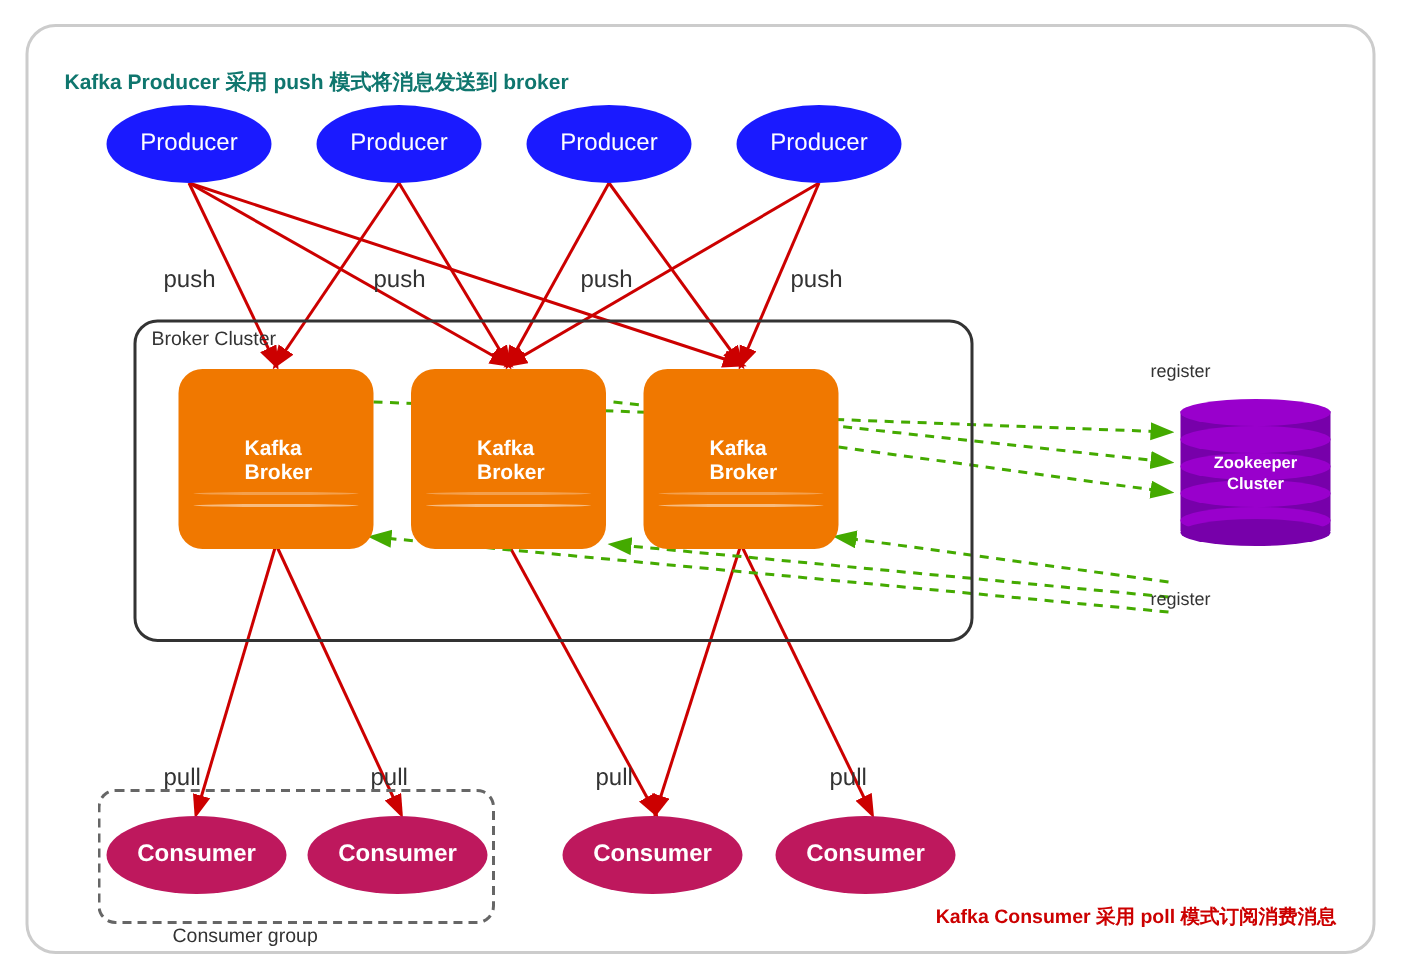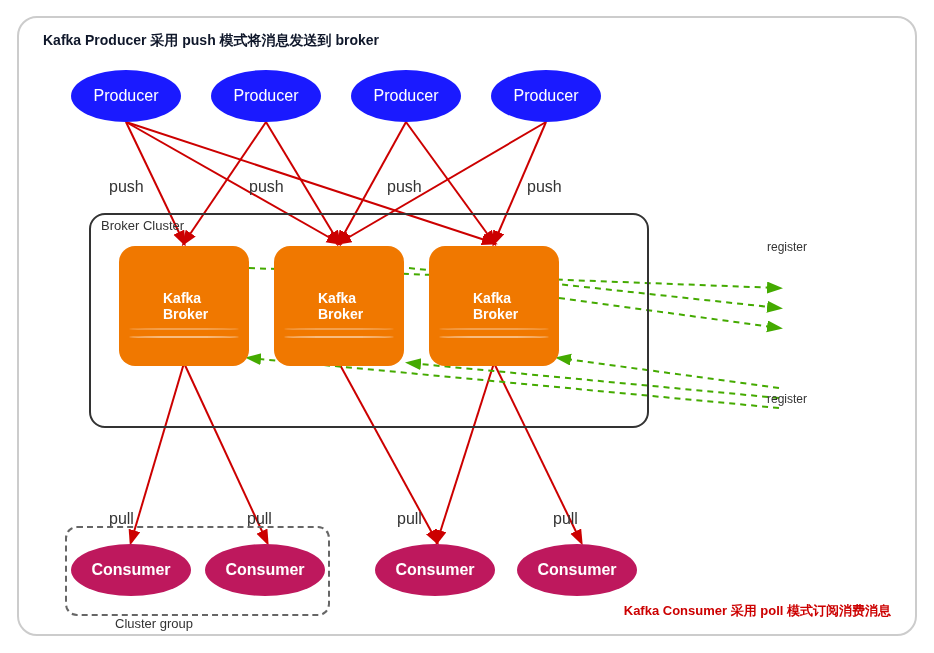--- a/index.html
+++ b/index.html
@@ -14,23 +14,23 @@
       width: 900px;
       height: 620px;
       margin: 16px auto;
       border: 2px solid #ccc;
       border-radius: 20px;
       position: relative;
       background: #fff;
     }
     .top-label {
       position: absolute;
-      top: 14px;
+      top: 28px;
       left: 24px;
-      color: #0f172a;
+      color: #0f766e;
       font-size: 14px;
       font-weight: bold;
     }
     
     .producer {
       position: absolute;
       background: #1a1aff;
       border-radius: 50%;
       color: white;
       font-weight: normal;
@@ -242,33 +242,49 @@
   <div class="broker" style="left:410px;top:228px;">
     <span>Kafka Broker</span>
   </div>
 
   <div class="arrow-label" style="left:90px;top:492px;">pull</div>
   <div class="arrow-label" style="left:228px;top:492px;">pull</div>
   <div class="arrow-label" style="left:378px;top:492px;">pull</div>
   <div class="arrow-label" style="left:534px;top:492px;">pull</div>
 
   <div class="consumer-group-box"></div>
-  <div class="consumer-group-label">Cluster group</div>
+  <div class="consumer-group-label">Consumer group</div>
 
   <div class="consumer" style="left:52px;top:526px;">
     <span>Consumer</span>
   </div>
   <div class="consumer" style="left:186px;top:526px;">
     <span>Consumer</span>
   </div>
   <div class="consumer" style="left:356px;top:526px;">
     <span>Consumer</span>
   </div>
   <div class="consumer" style="left:498px;top:526px;">
     <span>Consumer</span>
   </div>
 
+  <div class="zookeeper">
+
+    <div style="position:absolute;top:72px;left:0;width:100px;height:18px;background:#9900cc;border-radius:50%;z-index:1;"></div>
+    <div style="position:absolute;top:54px;left:0;width:100px;height:18px;background:#9900cc;border-radius:50%;z-index:1;"></div>
+    <div style="position:absolute;top:36px;left:0;width:100px;height:18px;background:#9900cc;border-radius:50%;z-index:1;"></div>
+    <div style="position:absolute;top:18px;left:0;width:100px;height:18px;background:#9900cc;border-radius:50%;z-index:1;"></div>
+    <div style="position:absolute;top:0;left:0;width:100px;height:18px;background:#9900cc;border-radius:50%;z-index:1;"></div>
+
+    <div style="position:absolute;top:8px;left:0;width:100px;height:80px;background:#7700aa;z-index:0;"></div>
+
+    <div style="position:absolute;top:80px;left:0;width:100px;height:18px;background:#7700aa;border-radius:50%;z-index:1;"></div>
+
+    <div style="position:absolute;top:0;left:0;width:100px;height:100px;display:flex;align-items:center;justify-content:center;z-index:2;color:white;font-size:11px;font-weight:bold;text-align:center;line-height:1.3;">
+      <span>Zookeeper<br>Cluster</span>
+    </div>
+  </div>
 
   <div class="register-label-top">register</div>
   <div class="register-label-bottom">register</div>
 
   <div class="bottom-label">Kafka Consumer  采用 poll 模式订阅消费消息</div>
 </div>
 
 </body></html>

